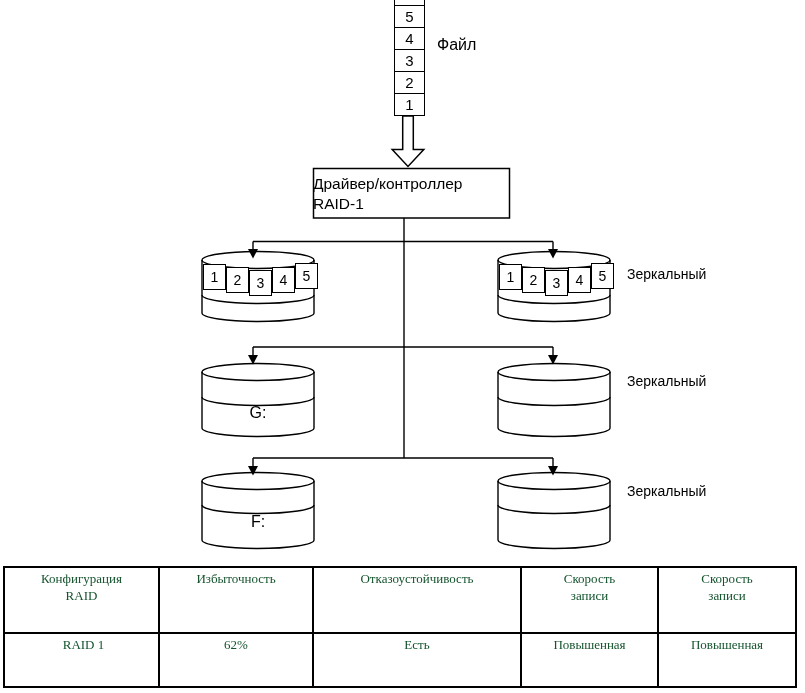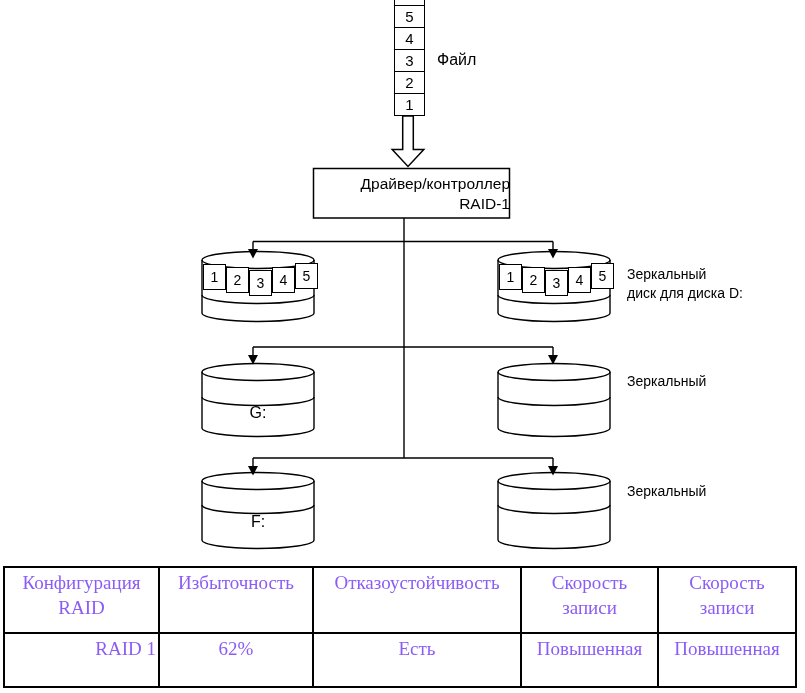--- a/index.html
+++ b/index.html
@@ -26,25 +26,25 @@
     position:absolute;left:394px;top:5px;width:31px;height:111px;
     border:1.5px solid #000;box-sizing:border-box;
     display:flex;flex-direction:column;
   }
   .file-cell{
     flex:1;display:flex;align-items:center;justify-content:center;
     font-size:15px;border-bottom:1.5px solid #000;
   }
   .file-cell:last-child{border-bottom:none;}
 
-  .file-label{position:absolute;left:437px;top:51px;font-size:16px;}
+  .file-label{position:absolute;left:437px;top:36px;font-size:16px;}
 
   .controller-label{
     position:absolute;left:313px;top:169px;width:197px;height:49px;
-    display:flex;flex-direction:column;align-items:flex-end;justify-content:center;
+    display:flex;flex-direction:column;align-items:flex-start;justify-content:center;
     font-size:15.5px;line-height:20px;text-align:center;
   }
 
   
   .dblk{
     position:absolute;width:23px;height:26px;box-sizing:border-box;
     border:1.5px solid #000;background:#fff;
     display:flex;align-items:center;justify-content:center;
     font-size:14px;
   }
@@ -54,29 +54,29 @@
   }
   .mirror-label{
     position:absolute;left:627px;font-size:14px;line-height:19px;
   }
   .mirror-label div{white-space:nowrap;}
 
   
   .raid-table{
     position:absolute;left:3px;top:566px;width:792px;
     border-collapse:collapse;table-layout:fixed;
-    font-family:"Liberation Serif",serif;font-size:19px;color:#8b5cf6;
+    font-family:"Liberation Serif",serif;font-size:13px;color:#14532d;
   }
   .raid-table th,.raid-table td{
     border:2px solid #000;vertical-align:top;
     padding:3px 2px;text-align:center;font-weight:normal;line-height:1.3;
   }
   .raid-table th{height:58px;}
   .raid-table td{height:46px;}
-  .raid-table td.al{text-align:right;padding-left:6px;}
+  .raid-table td.al{text-align:center;padding-left:6px;}
 </style>
 </head>
 <body>
 
 <div class="canvas">
 
   <svg width="805" height="560">
 
     <g>
       <polygon class="shape" points="402.7,116 413.3,116 413.3,149.5 423.8,149.5 408,166.5 392.2,149.5 402.7,149.5"></polygon>
@@ -179,21 +179,20 @@
   <div class="dblk" style="left:522px;top:267px">2</div>
   <div class="dblk" style="left:545px;top:270px">3</div>
   <div class="dblk" style="left:568px;top:267px">4</div>
   <div class="dblk" style="left:591px;top:263px">5</div>
 
   <div class="disk-name" style="left:213px;top:404px">G:</div>
   <div class="disk-name" style="left:213px;top:513px">F:</div>
 
   <div class="mirror-label" style="top:265px">
     <div>Зеркальный</div>
-    <div>диск для диска D:</div>
   </div>
   <div class="mirror-label" style="top:372px">
     <div>Зеркальный</div>
   </div>
   <div class="mirror-label" style="top:482px">
     <div>Зеркальный</div>
   </div>
 
   <table class="raid-table">
     <colgroup>

